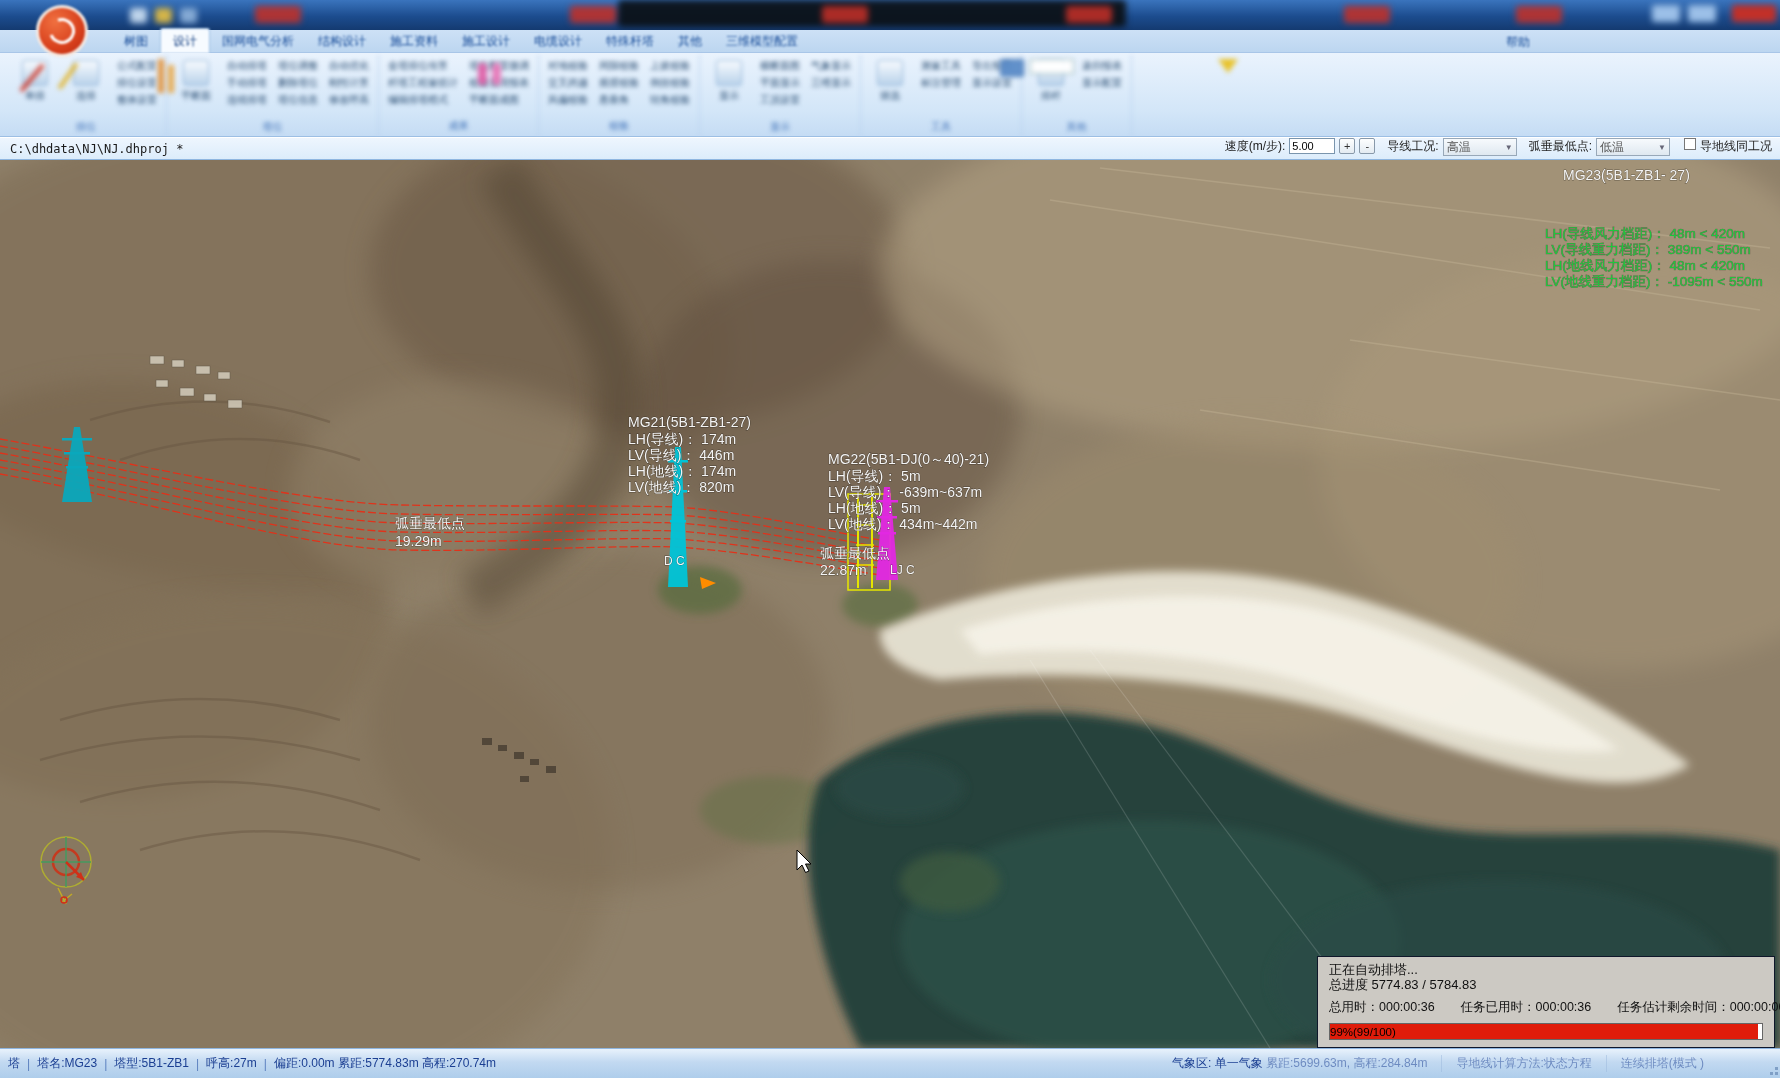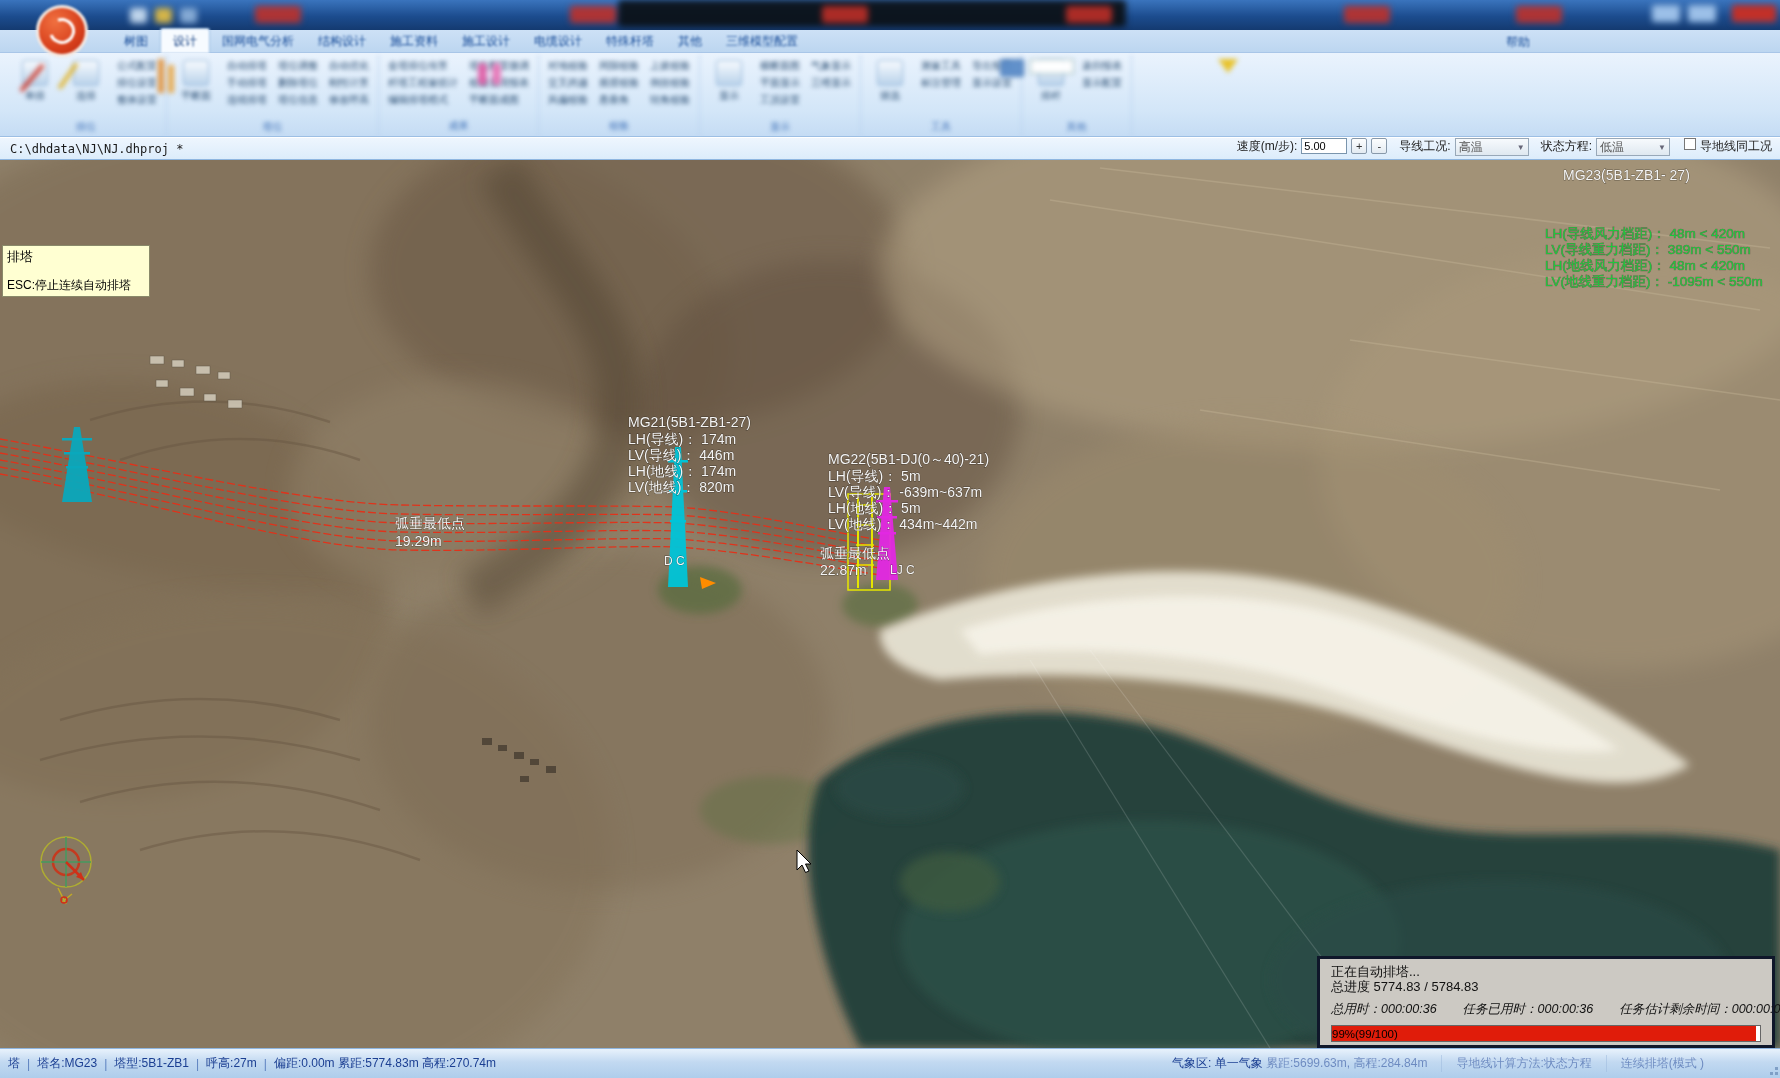--- a/index.html
+++ b/index.html
@@ -75,24 +75,24 @@
   svg text { font-family:"Liberation Sans","DejaVu Sans",sans-serif; }
 
   
   .tooltip { position:absolute; left:2px; top:245px; width:148px; height:52px;
     background:#ffffd2; border:1px solid #8a8a6a; z-index:20; padding:2px 4px; }
   .tooltip .t1 { font-size:13px; color:#000; }
   .tooltip .t2 { font-size:12px; color:#000; margin-top:11px; white-space:nowrap; }
 
   
   .progress-dialog { position:absolute; left:1317px; top:956px; width:458px; height:92px;
-    background:#ccc9c3; border:3px solid #0f172a; z-index:25; padding:5px 11px 0; }
+    background:#ccc9c3; border:1px solid #0f172a; z-index:25; padding:5px 11px 0; }
   .pd-line1 { font-size:13px; color:#111; line-height:15px; }
   .pd-line2 { font-size:13px; color:#111; line-height:15px; }
-  .pd-times { display:flex; gap:26px; font-size:12.5px; color:#111; margin-top:7px; white-space:nowrap;font-style:italic; }
+  .pd-times { display:flex; gap:26px; font-size:12.5px; color:#111; margin-top:7px; white-space:nowrap; }
   .pd-bar { margin-top:7px; height:17px; border:1px solid #666; background:#fff; position:relative; }
   .pd-fill { position:absolute; left:0; top:0; bottom:0; background:#e01c0a; }
   .pd-bartext { position:absolute; inset:0; font-size:11.5px; color:#000; line-height:16px; }
 
   
   .statusbar { position:absolute; left:0; top:1048px; width:1780px; height:30px;
     background:linear-gradient(#e8f2fc,#c2d9f1 45%,#aecdeb); border-top:1px solid #8fb6e0;
     display:flex; align-items:center; font-size:12px; color:#1b3f92; z-index:30; }
   .sb-left { display:flex; align-items:center; gap:7px; margin-left:8px; white-space:nowrap; }
   .sb-sep { color:#5d82c0; }
@@ -291,21 +291,21 @@
     <div class="pathbar-right">
       <span>速度(m/步):</span>
       <input class="speed-input" value="5.00" style="">
       <span class="spin">+</span>
       <span class="spin">-</span>
       <span style="margin-left:8px;">导线工况:</span>
       <div class="combo">
         <span>高温</span>
           <span class="arr">▼</span>
       </div>
-      <span style="margin-left:8px;">状态方程:</span>
+      <span style="margin-left:8px;">弧垂最低点:</span>
       <div class="combo">
         <span>低温</span>
           <span class="arr">▼</span>
       </div>
       <span class="chk" style="margin-left:10px;"></span>
       <span>导地线同工况</span>
     </div>
   </div>
 
   <div class="map">
@@ -454,24 +454,20 @@
         <path d="M58,728 L66,744 M62,742 L72,734" stroke="#c8b020" stroke-width="1.5" opacity=".9"></path>
         <circle cx="64" cy="740" r="3" fill="none" stroke="#d03018" stroke-width="1.5"></circle>
       </g>
 
       <g transform="translate(797,690)">
         <polygon points="0,0 0,20 5,15 8.5,22.5 12,21 8.5,14 14,14" fill="#fff" stroke="#000" stroke-width="1"></polygon>
       </g>
     </svg>
   </div>
 
-  <div class="tooltip">
-    <div class="t1">排塔</div>
-    <div class="t2">ESC:停止连续自动排塔</div>
-  </div>
 
   <div class="progress-dialog">
     <div class="pd-line1">正在自动排塔...</div>
     <div class="pd-line2">总进度 5774.83 / 5784.83</div>
     <div class="pd-times">
       <span><span>总用时：</span><span>000:00:36</span></span>
       <span><span>任务已用时：</span><span>000:00:36</span></span>
       <span><span>任务估计剩余时间：</span><span>000:00:00</span></span>
     </div>
     <div class="pd-bar">

